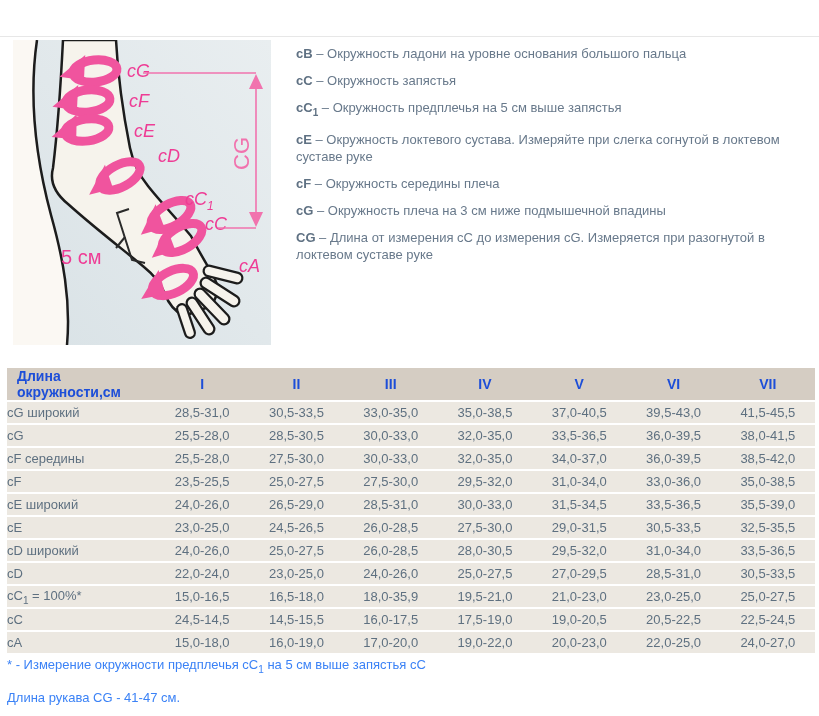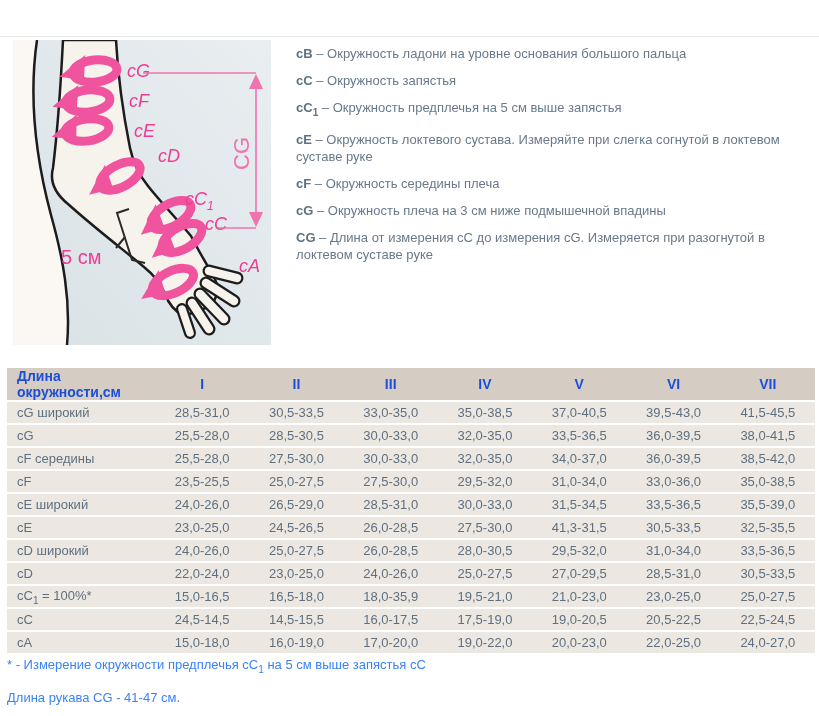--- a/index.html
+++ b/index.html
@@ -29,21 +29,21 @@
   }
   .tbl thead th {
     background:#d5cdc3; color:#1d4ed8; font-weight:bold;
     height:26px; text-align:center; padding:0; font-size:14px;
   }
   .tbl thead th.lbl { text-align:left; padding-left:10px; }
   .tbl tbody td {
     background:#ece8e1; color:#5e7080; height:21px;
     text-align:center; padding:0; font-weight:normal;
   }
-  .tbl tbody td.lbl { text-align:left; padding-left:10px; }
+  .tbl tbody td.lbl { text-align:left; }
 
   
   .notes { position:absolute; top:656px; left:7px; color:#3b82f6; font-size:13px; line-height:17px; }
   .notes p { margin:0 0 11px 0; }
 </style>
 </head>
 <body>
 
 <div class="divider"></div>
 
@@ -199,21 +199,21 @@
         <td>31,5-34,5</td>
         <td>33,5-36,5</td>
         <td>35,5-39,0</td>
       </tr>
       <tr>
         <td class="lbl">cE</td>
         <td>23,0-25,0</td>
         <td>24,5-26,5</td>
         <td>26,0-28,5</td>
         <td>27,5-30,0</td>
-        <td>41,3-31,5</td>
+        <td>29,0-31,5</td>
         <td>30,5-33,5</td>
         <td>32,5-35,5</td>
       </tr>
       <tr>
         <td class="lbl">cD широкий</td>
         <td>24,0-26,0</td>
         <td>25,0-27,5</td>
         <td>26,0-28,5</td>
         <td>28,0-30,5</td>
         <td>29,5-32,0</td>

